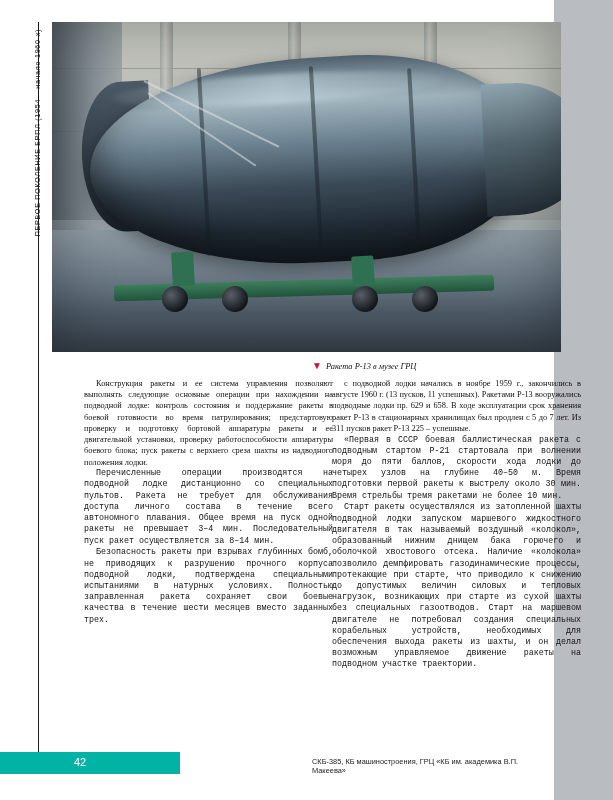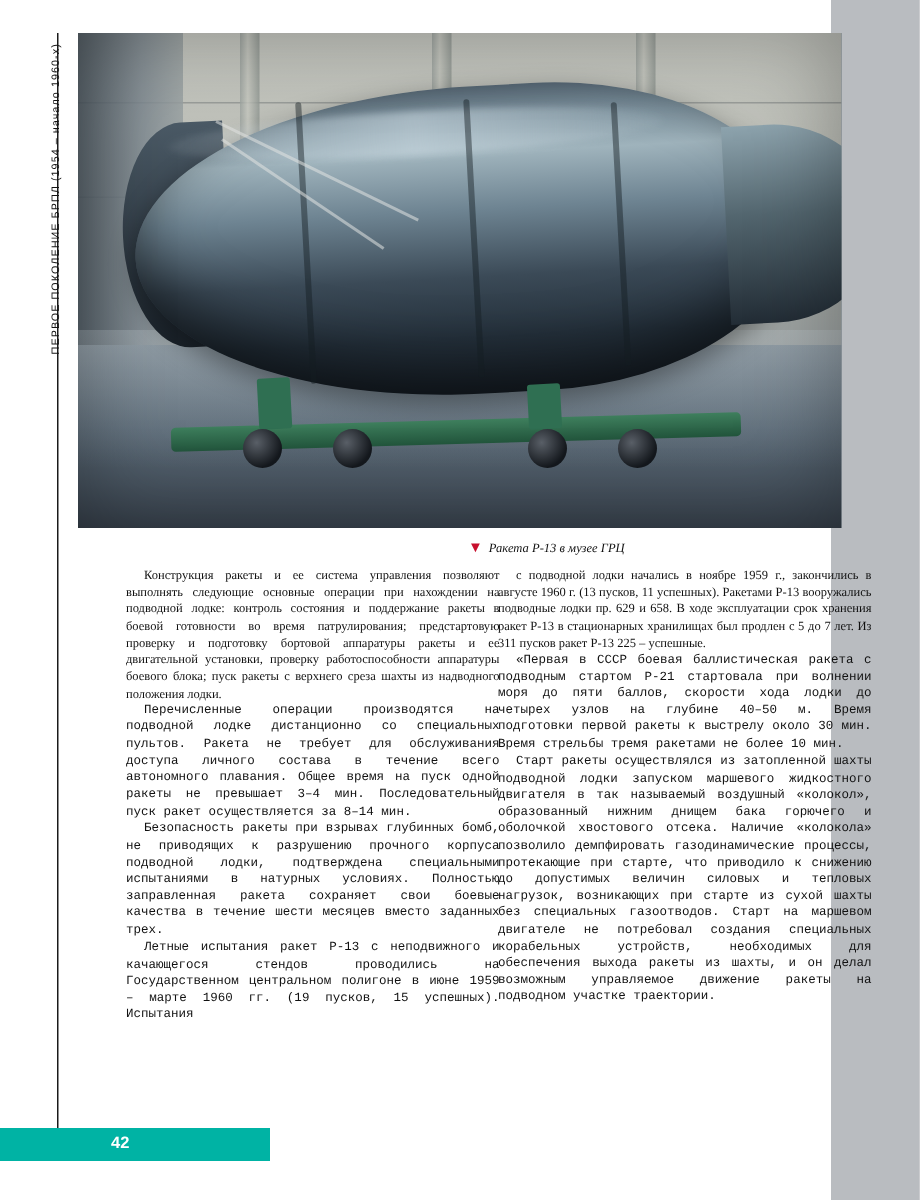--- a/index.html
+++ b/index.html
@@ -220,21 +220,21 @@
     height: 22px;
     background: #00b3a4;
   }
   .folio {
     position: absolute;
     left: 74px;
     top: 756px;
     font-family: "Liberation Sans", sans-serif;
     font-size: 11px;
     color: #ffffff;
-    font-weight: bold;
+    font-weight: normal;
   }
   .footer-text {
     position: absolute;
     left: 312px;
     top: 757px;
     font-family: "Liberation Sans", sans-serif;
     font-size: 7.4px;
     color: #222;
   }
 </style>
@@ -281,25 +281,25 @@
   </div>
 
   <div class="caption">
     <span class="marker">▼</span><span>Ракета Р-13 в музее ГРЦ</span>
   </div>
 
   <div class="col left">
     <p>Конструкция ракеты и ее система управления позволяют выполнять следующие основные операции при нахождении на подводной лодке: контроль состояния и поддержание ракеты в боевой готовности во время патрулирования; предстартовую проверку и подготовку бортовой аппаратуры ракеты и ее двигательной установки, проверку работоспособности аппаратуры боевого блока; пуск ракеты с верхнего среза шахты из надводного положения лодки.</p>
     <p>Перечисленные операции производятся на подводной лодке дистанционно со специальных пультов. Ракета не требует для обслуживания доступа личного состава в течение всего автономного плавания. Общее время на пуск одной ракеты не превышает 3–4 мин. Последовательный пуск ракет осуществляется за 8–14 мин.</p>
     <p>Безопасность ракеты при взрывах глубинных бомб, не приводящих к разрушению прочного корпуса подводной лодки, подтверждена специальными испытаниями в натурных условиях. Полностью заправленная ракета сохраняет свои боевые качества в течение шести месяцев вместо заданных трех.</p>
-    <p>Летные испытания ракет Р-13 с неподвижного и качающегося стендов проводились на Государственном центральном полигоне в июне 1959 – марте 1960 гг. (19 пусков, 15 успешных). Испытания</p>
   </div>
 
   <div class="col right">
     <p>с подводной лодки начались в ноябре 1959 г., закончились в августе 1960 г. (13 пусков, 11 успешных). Ракетами Р-13 вооружались подводные лодки пр. 629 и 658. В ходе эксплуатации срок хранения ракет Р-13 в стационарных хранилищах был продлен с 5 до 7 лет. Из 311 пусков ракет Р-13  225 – успешные.</p>
     <p>«Первая в СССР боевая баллистическая ракета с подводным стартом Р-21 стартовала при волнении моря до пяти баллов, скорости хода лодки до четырех узлов на глубине 40–50 м. Время подготовки первой ракеты к выстрелу около 30 мин. Время стрельбы тремя ракетами не более 10 мин.</p>
     <p>Старт ракеты осуществлялся из затопленной шахты подводной лодки запуском маршевого жидкостного двигателя в так называемый воздушный «колокол», образованный нижним днищем бака горючего и оболочкой хвостового отсека. Наличие «колокола» позволило демпфировать газодинамические процессы, протекающие при старте, что приводило к снижению до допустимых величин силовых и тепловых нагрузок, возникающих при старте из сухой шахты без специальных газоотводов. Старт на маршевом двигателе не потребовал создания специальных корабельных устройств, необходимых для обеспечения выхода ракеты из шахты, и он делал возможным управляемое движение ракеты на подводном участке траектории.</p>
   </div>
 
   <div class="footer-bar"></div>
   <div class="folio">42</div>
+  <div class="footer-text">СКБ-385, КБ машиностроения, ГРЦ «КБ им. академика В.П. Макеева»</div>
 
 </div>
 
 </body></html>

